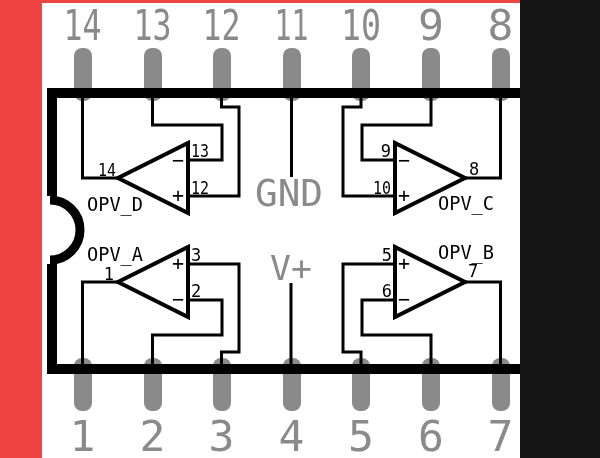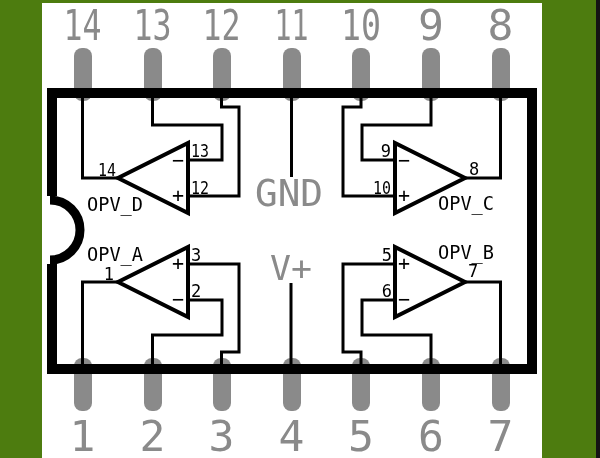--- a/index.html
+++ b/index.html
@@ -1,16 +1,16 @@
 <!DOCTYPE html>
 <html><head>
 <meta charset="utf-8">
 <style>
   html,body{margin:0;padding:0;background:#141414;}
-  #canvas{position:relative;width:596px;height:458px;background:#4d7c0f;overflow:hidden;
+  #canvas{position:relative;width:520px;height:458px;background:#ef4444;overflow:hidden;
           font-family:"DejaVu Sans Mono", monospace;}
   svg{position:absolute;left:0;top:0;}
   text{font-family:"DejaVu Sans Mono", monospace;}
 </style>
 </head>
 <body>
 
 <div id="canvas">
 <svg width="600" height="458" viewBox="0 0 600 458">
 

